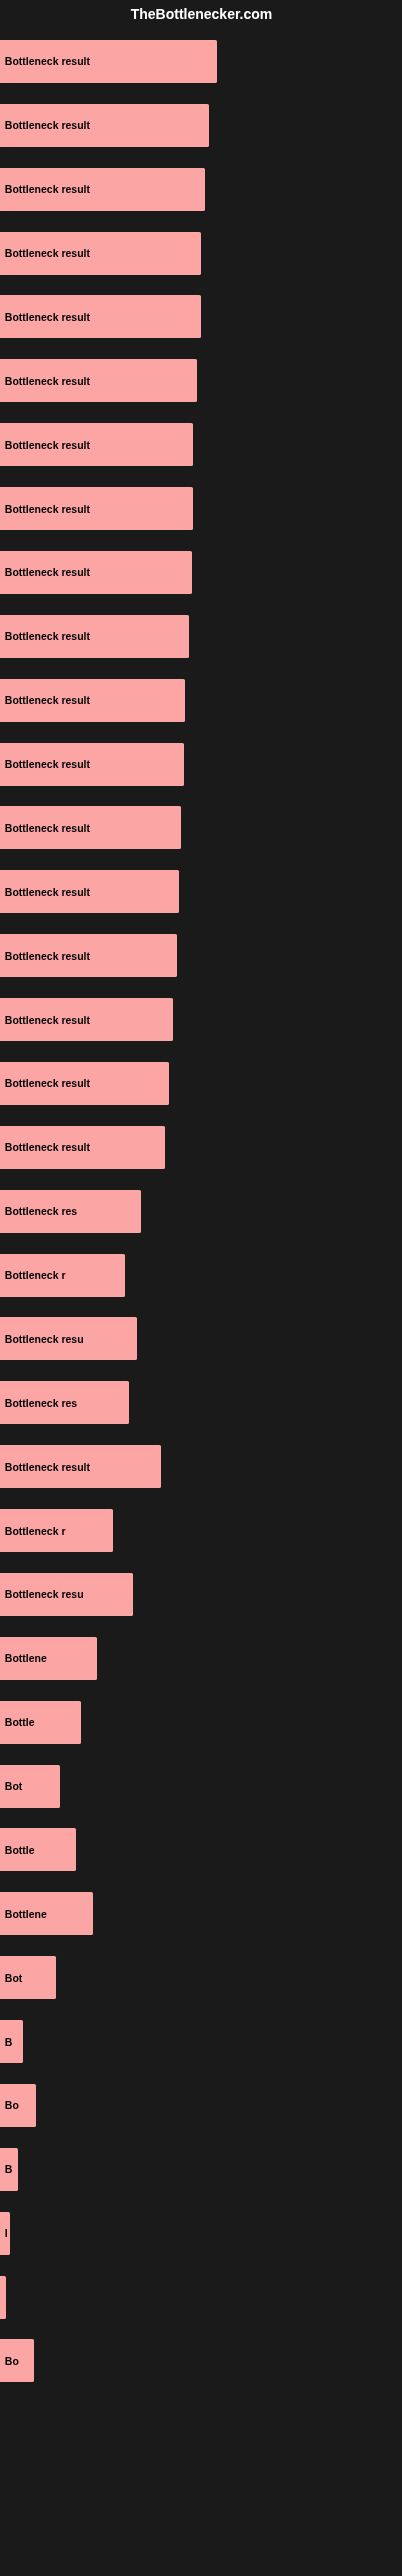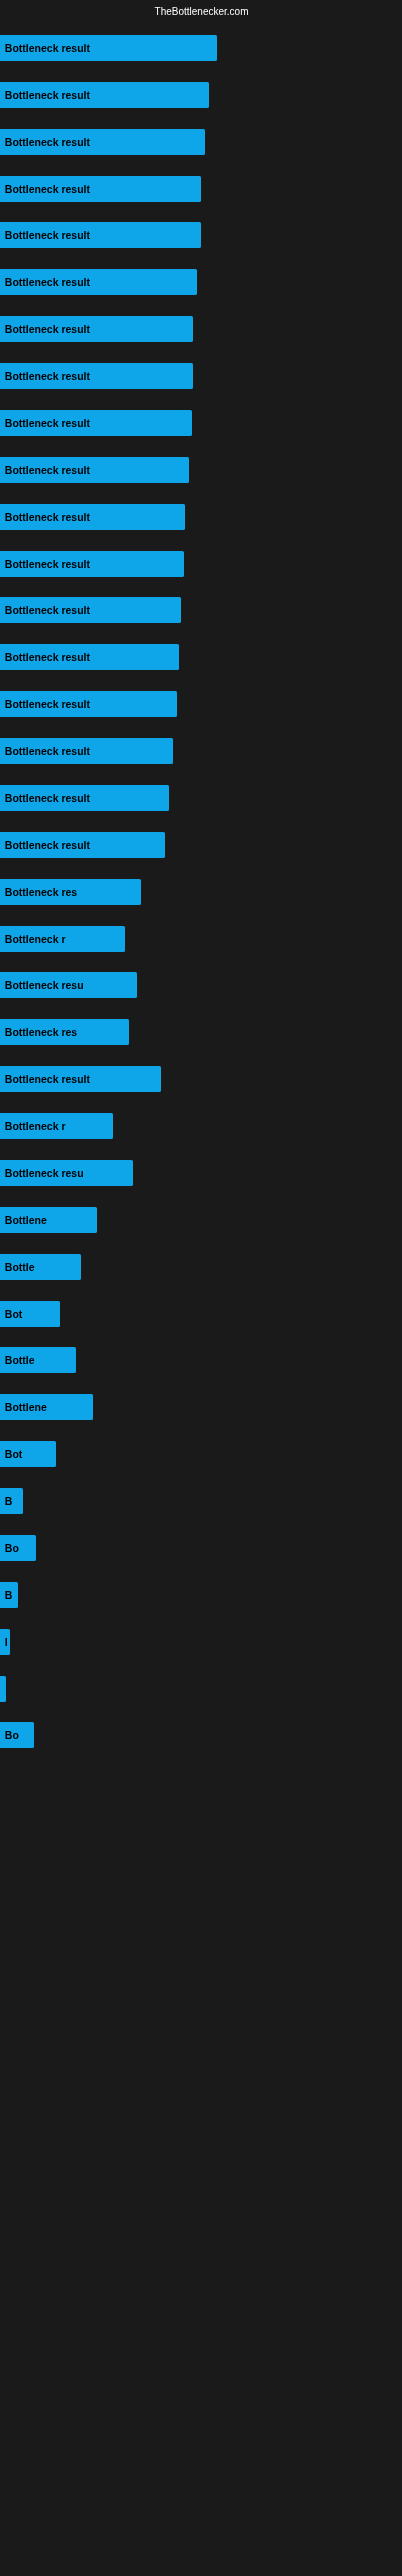--- a/index.html
+++ b/index.html
@@ -12,37 +12,37 @@
       background-color: #1a1a1a;
       width: 403px;
       min-height: 2576px;
       font-family: Arial, sans-serif;
       position: relative;
     }
 
     .site-title {
       text-align: center;
       color: #ffffff;
-      font-size: 10px;
+      font-size: 14px;
       padding: 6.4px 0;
-      font-weight: normal;
+      font-weight: bold;
     }
 
     .bars-container {
       padding: 8px 0;
     }
 
     .bar-row {
       margin-bottom: 0px;
       padding: 3.2px 0;
     }
 
     .bar {
-      background-color: #0ea5e9;
-      height: 26px;
+      background-color: #fca5a5;
+      height: 43px;
       display: flex;
       align-items: center;
       padding-left: 4.8px;
       border-radius: 0 1.6px 1.6px 0;
       overflow: hidden;
       white-space: nowrap;
     }
 
     .bar-label {
       color: #000000;

